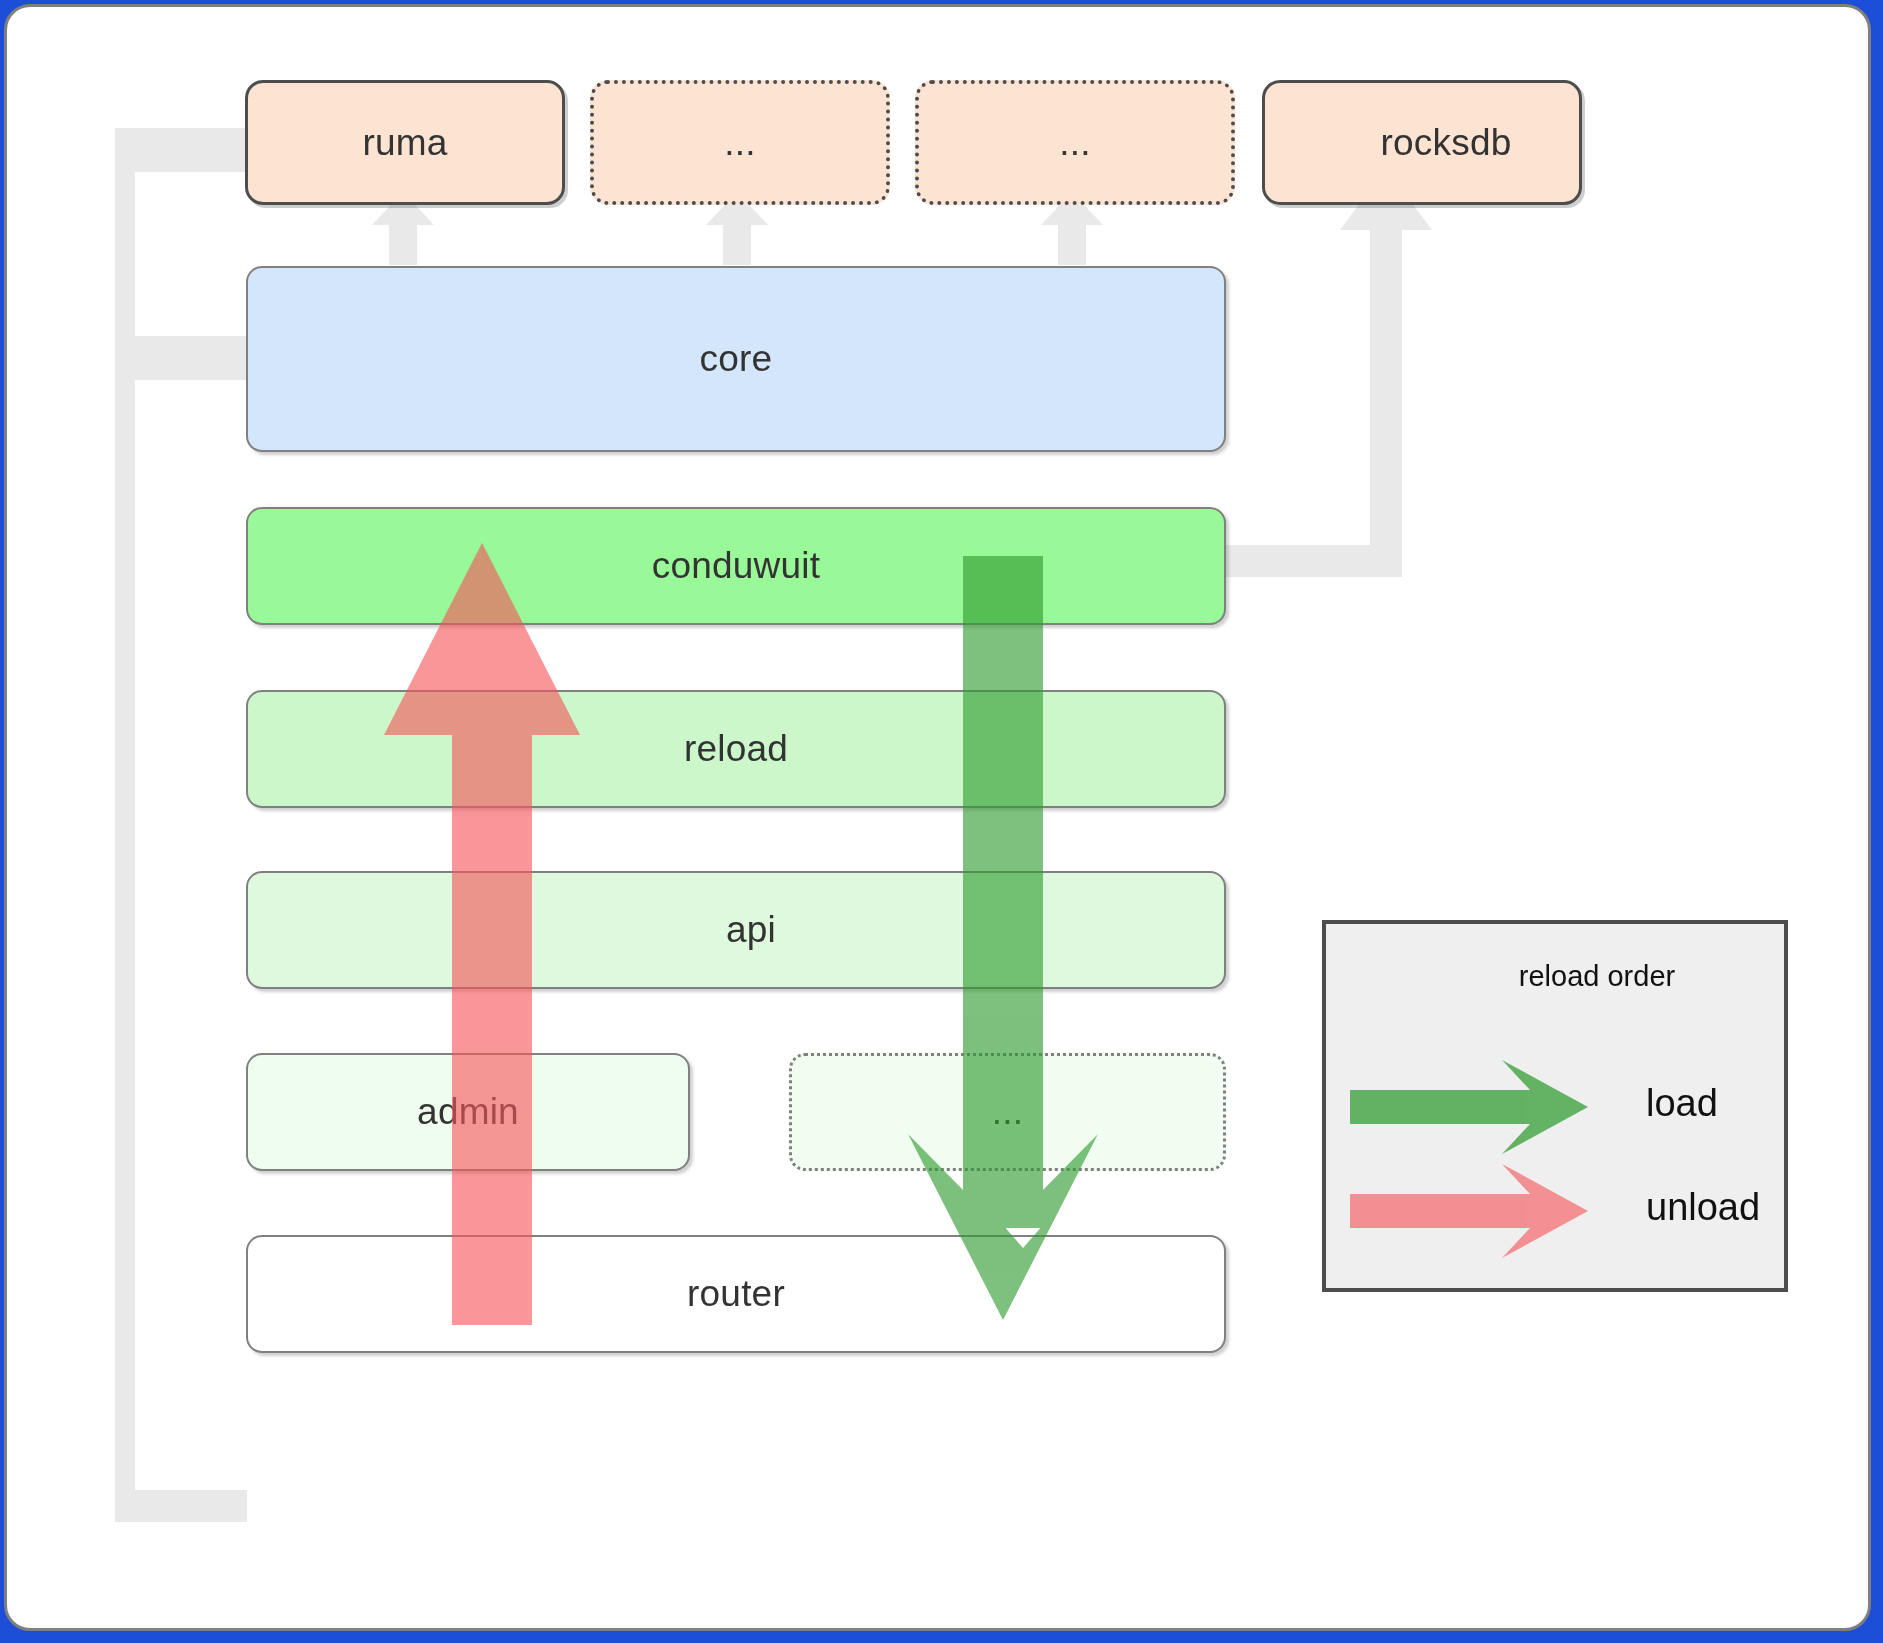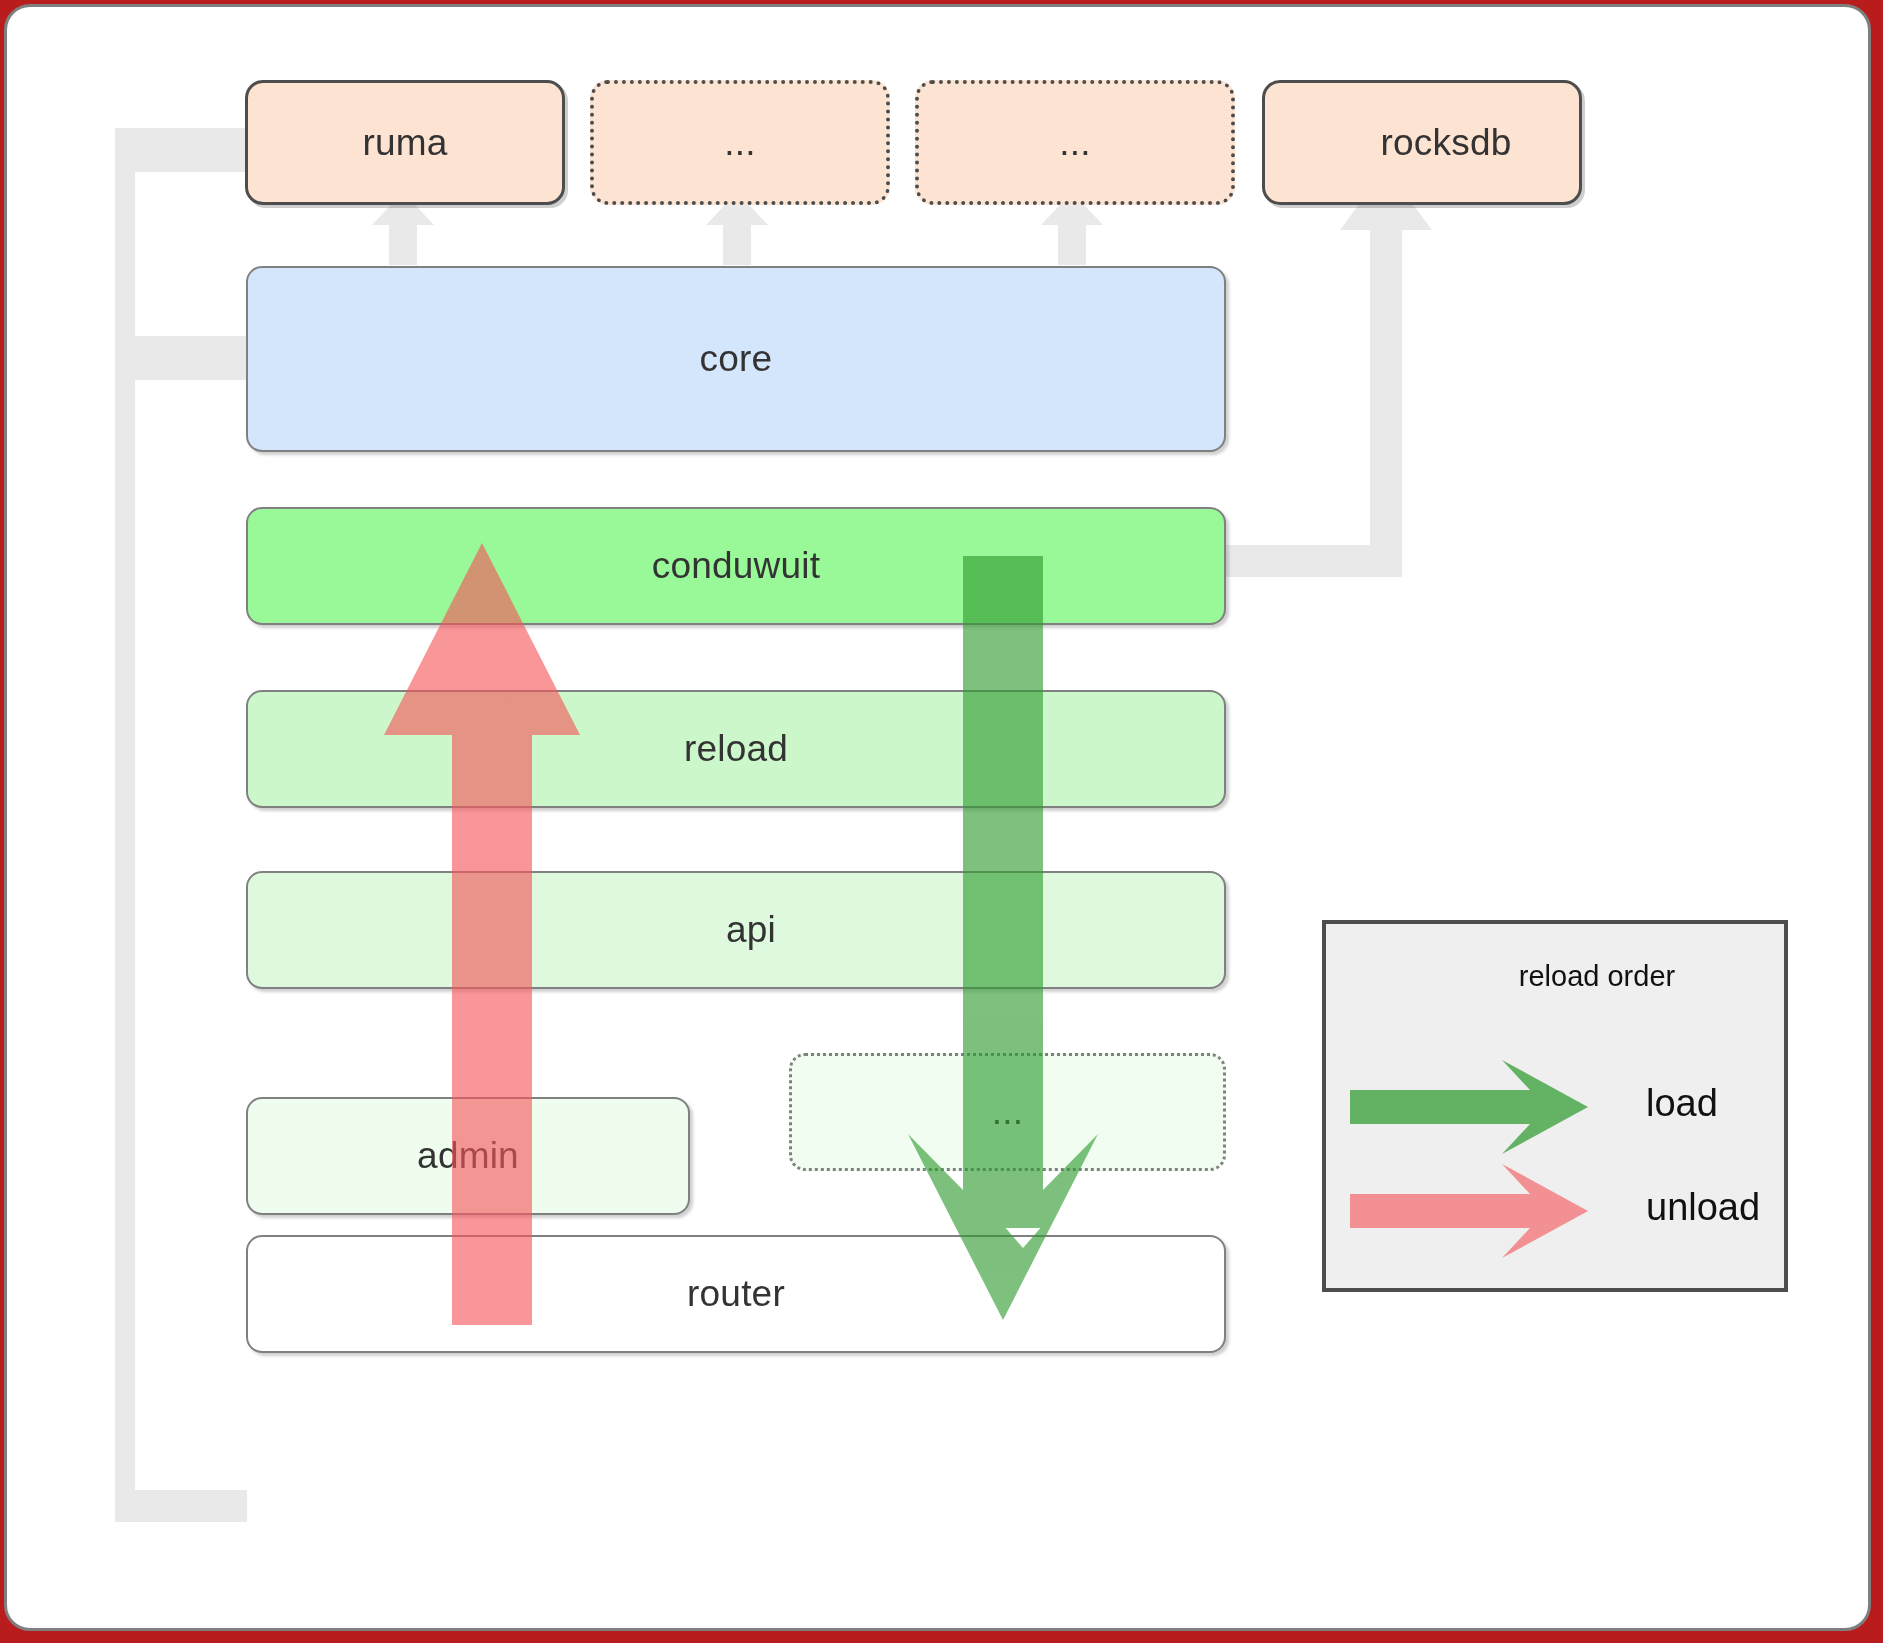--- a/index.html
+++ b/index.html
@@ -5,21 +5,21 @@
   html, body {
     margin: 0;
     padding: 0;
     background: #ffffff;
     font-family: "Liberation Sans", "DejaVu Sans", sans-serif;
   }
   #stage {
     position: relative;
     width: 1883px;
     height: 1643px;
-    background: #b91c1c;
+    background: #1d4ed8;
     overflow: hidden;
   }
   .frame {
     position: absolute;
     left: 4px; top: 4px;
     width: 1867px; height: 1627px;
     border: 3px solid #7f7f7f;
     border-radius: 26px;
     box-sizing: border-box;
     background: #ffffff;
@@ -58,21 +58,21 @@
     border: 2px solid #808080;
     border-radius: 16px;
     box-shadow: 3px 3px 3px rgba(120,120,120,.35);
   }
   .layer.dotted { border-style: dotted; border-width: 3px; box-shadow:none; }
 
   .c-core     { background:#d4e6fb; }
   .c-database { background:#99f897; }
   .c-service  { background:#ccf7cb; }
   .c-api      { background:#def9dd; }
-  .c-admin    { background:#effdef;margin-top:44px; }
+  .c-admin    { background:#effdef; }
   .c-dots2    { background:#f0fdf0; }
   .c-router   { background:#ffffff;text-align:center; }
 
   .brand {
     background: #0b4f9e;
     border: 3px solid #111111;
     border-radius: 18px;
     color: #ffffff;
     font-weight: 700;
     font-size: 40px;

